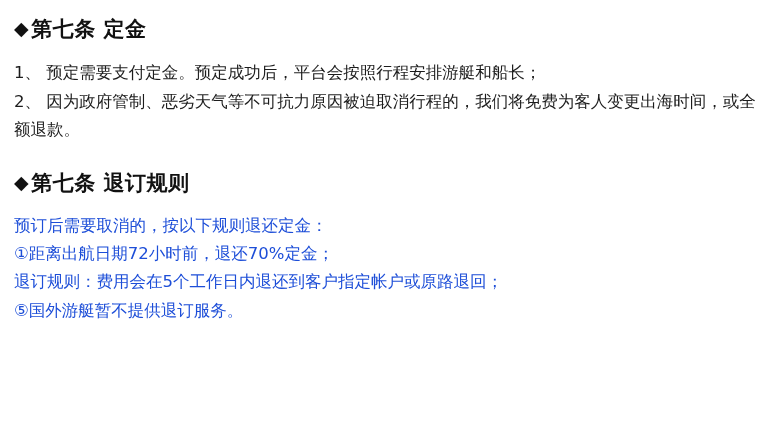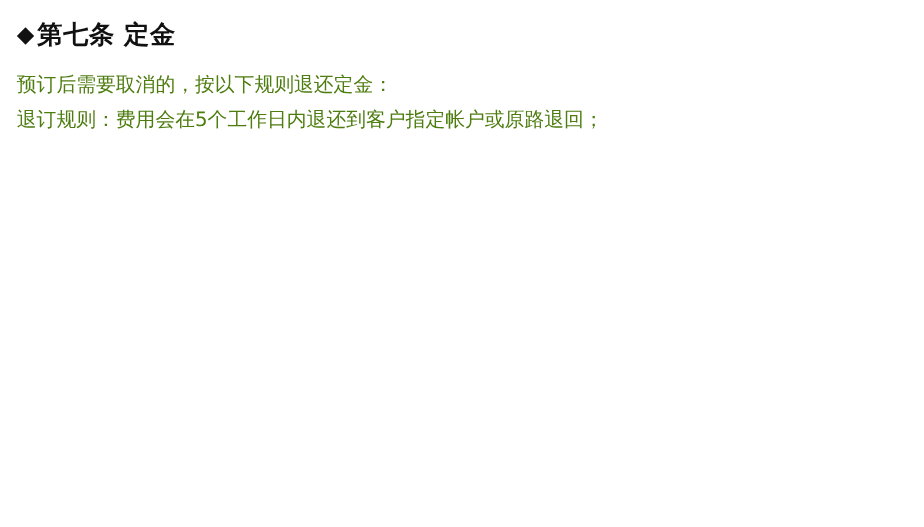--- a/index.html
+++ b/index.html
@@ -47,38 +47,47 @@
     line-height: 1.72;
     color: #1c1c1c;
   }
   .body-line {
     white-space: normal;
   }
   .list-block {
     margin-top: 14px;
     font-size: 16.5px;
     line-height: 1.72;
-    color: #4d7c0f;
+    color: #1d4ed8;
   }
   .list-line {
     white-space: nowrap;
   }
   .intro-line {
     white-space: nowrap;
   }
 </style>
 </head>
 <body>
 
 <div class="page">
 
   <div class="section-heading heading-1">
     <span class="diamond">◆</span><span>第七条 定金</span>
   </div>
 
+  <div class="body-block">
+    <div class="body-line">1、 预定需要支付定金。预定成功后，平台会按照行程安排游艇和船长；</div>
+    <div class="body-line">2、 因为政府管制、恶劣天气等不可抗力原因被迫取消行程的，我们将免费为客人变更出海时间，或全额退款。</div>
+  </div>
 
+  <div class="section-heading heading-2">
+    <span class="diamond">◆</span><span>第七条 退订规则</span>
+  </div>
 
   <div class="list-block">
     <div class="intro-line">预订后需要取消的，按以下规则退还定金：</div>
+    <div class="list-line">①距离出航日期72小时前，退还70%定金；</div>
     <div class="list-line">退订规则：费用会在5个工作日内退还到客户指定帐户或原路退回；</div>
+    <div class="list-line">⑤国外游艇暂不提供退订服务。</div>
   </div>
 
 </div>
 
 </body></html>

